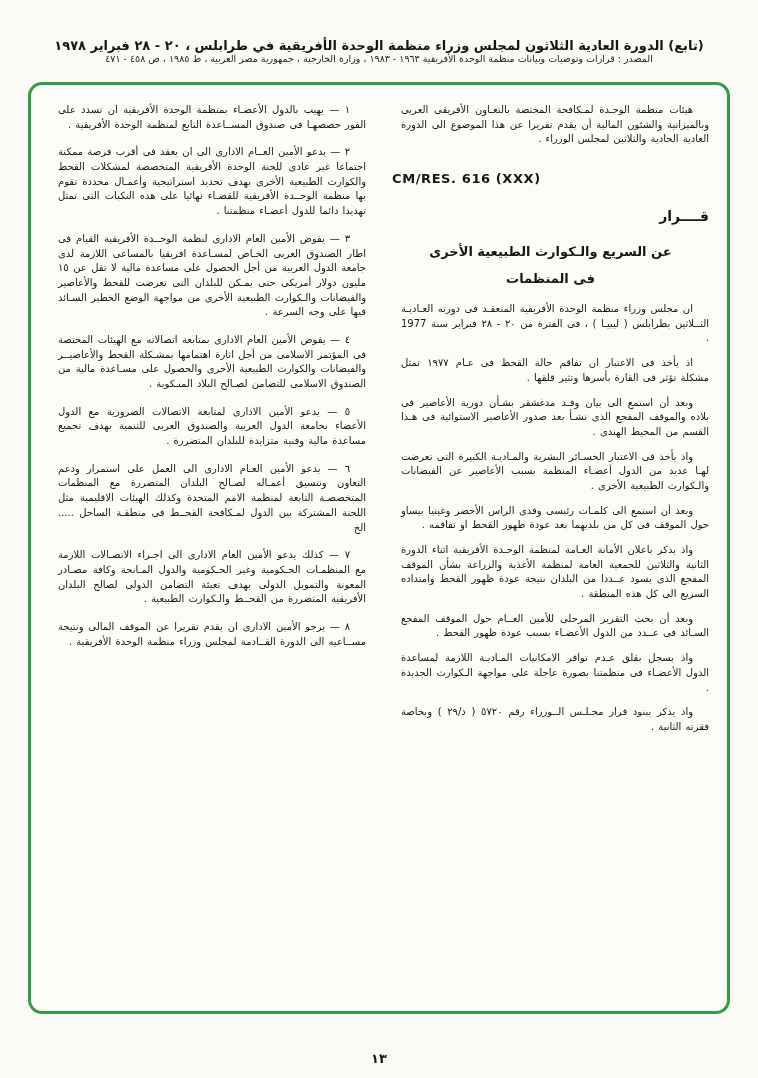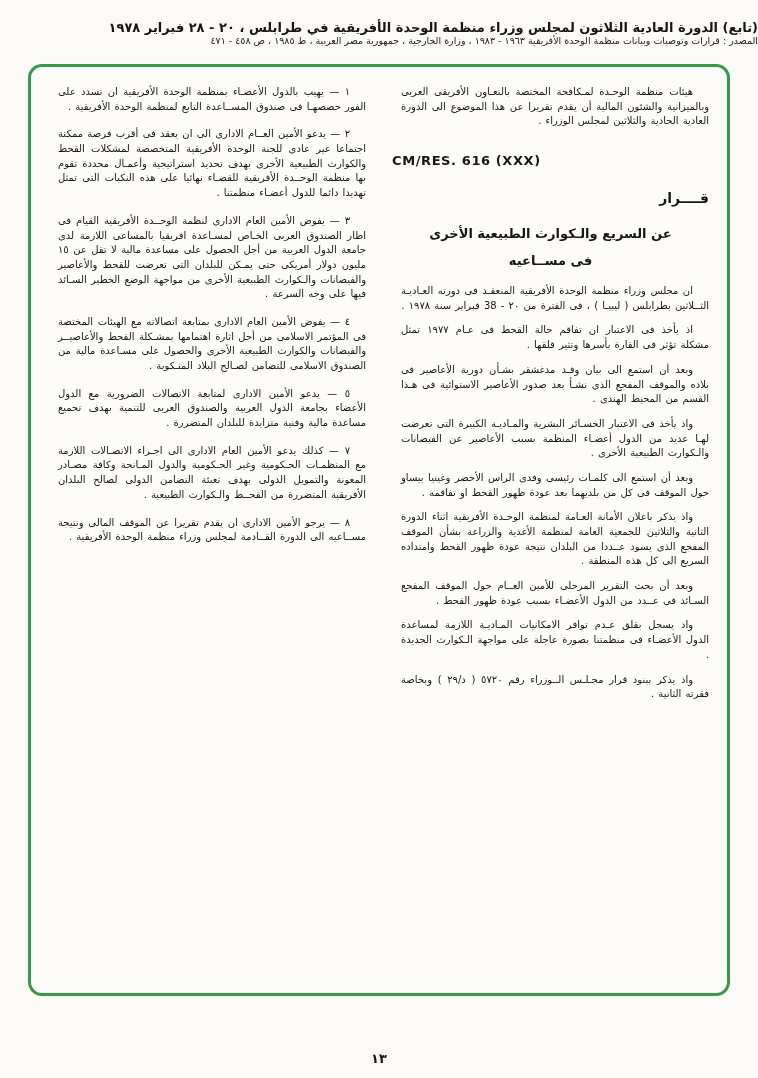--- a/index.html
+++ b/index.html
@@ -7,22 +7,22 @@
     width: 758px;
     height: 1078px;
     background: #fbfaf6;
     font-family: "DejaVu Sans", sans-serif;
     color: #17160f;
     position: relative;
     overflow: hidden;
   }
   .page-header {
     direction: rtl;
-    text-align: right;
-    padding-top: 20px;
+    text-align: center;
+    padding-top: 38px;
   }
   .header-title {
     font-size: 13px;
     font-weight: bold;
     letter-spacing: 0.2px;
   }
   .header-source {
     font-size: 9.5px;
     color: #23221a;
   }
@@ -102,38 +102,39 @@
   </header>
 
   <div class="green-box">
     <div class="columns">
 
       <div class="col col-right">
         <p class="para">هيئات منظمة الوحـدة لمـكافحة المختصة بالتعـاون الأفريقى العربى وبالميزانية والشئون المالية أن يقدم تقريرا عن هذا الموضوع الى الدورة العادية الحادية والثلاثين لمجلس الوزراء .</p>
         <div class="res-ref">CM/RES. 616 (XXX)</div>
         <div class="res-title">قــــرار</div>
         <div class="res-subtitle">عن السريع والـكوارث الطبيعية الأخرى</div>
-        <div class="res-subtitle last">فى مســاعيه</div>
-        <p class="para">ان مجلس وزراء منظمة الوحدة الأفريقية المنعقـد فى دورته العـاديـة الثــلاثين بطرابلس ( ليبيـا ) ، فى الفترة من ٢٠ - 38 فبراير سنة ١٩٧٨ .</p>
+        <div class="res-subtitle last">فى المنظمات</div>
+        <p class="para">ان مجلس وزراء منظمة الوحدة الأفريقية المنعقـد فى دورته العـاديـة الثــلاثين بطرابلس ( ليبيـا ) ، فى الفترة من ٢٠ - ٢٨ فبراير سنة 1977 .</p>
         <p class="para">اذ يأخذ فى الاعتبار ان تفاقم حالة القحط فى عـام ١٩٧٧ تمثل مشكلة تؤثر فى القارة بأسرها وتثير قلقها .</p>
         <p class="para">وبعد أن استمع الى بيان وفـد مدغشقر بشـأن دورية الأعاصير فى بلاده والموقف المفجع الذى نشـأ بعد صدور الأعاصير الاستوائية فى هـذا القسم من المحيط الهندى .</p>
         <p class="para">واذ يأخذ فى الاعتبار الخسـائر البشرية والمـاديـة الكبيرة التى تعرضت لهـا عديد من الدول أعضـاء المنظمة بسبب الأعاصير عن الفيضانات والـكوارث الطبيعية الأخرى .</p>
         <p class="para">وبعد أن استمع الى كلمـات رئيسى وفدى الراس الأخضر وغينيا بيساو حول الموقف فى كل من بلديهما بعد عودة ظهور القحط او تفاقمه .</p>
         <p class="para">واذ يذكر باعلان الأمانة العـامة لمنظمة الوحـدة الأفريقية اثناء الدورة الثانية والثلاثين للجمعية العامة لمنظمة الأغذية والزراعة بشأن الموقف المفجع الذى يسود عــددا من البلدان نتيجة عودة ظهور القحط وامتداده السريع الى كل هذه المنطقة .</p>
         <p class="para">وبعد أن بحث التقرير المرحلى للأمين العــام حول الموقف المفجع السـائد فى عــدد من الدول الأعضـاء بسبب عودة ظهور القحط .</p>
         <p class="para">واذ يسجل بقلق عـدم توافر الامكانيات المـاديـة اللازمة لمساعدة الدول الأعضـاء فى منظمتنا بصورة عاجلة على مواجهة الـكوارث الجديدة .</p>
         <p class="para">واذ يذكر ببنود قرار مجـلـس الــوزراء رقم ٥٧٢٠ ( د/٢٩ ) وبخاصة فقرته الثانية .</p>
       </div>
 
       <div class="col col-left">
         <p class="para item">١ — يهيب بالدول الأعضـاء بمنظمة الوحدة الأفريقية ان تسدد على الفور حصصهـا فى صندوق المســاعدة التابع لمنظمة الوحدة الأفريقية .</p>
         <p class="para item">٢ — يدعو الأمين العــام الادارى الى ان يعقد فى أقرب فرصة ممكنة اجتماعا غير عادى للجنة الوحدة الأفريقية المتخصصة لمشكلات القحط والكوارث الطبيعية الأخرى بهدف تحديد استراتيجية وأعمـال محددة تقوم بها منظمة الوحــدة الأفريقية للقضـاء نهائيا على هذه النكبات التى تمثل تهديدا دائما للدول أعضـاء منظمتنا .</p>
         <p class="para item">٣ — يفوض الأمين العام الادارى لنظمة الوحــدة الأفريقية القيام فى اطار الصندوق العربى الخـاص لمسـاعدة افريقيا بالمساعى اللازمة لدى جامعة الدول العربية من أجل الحصول على مساعدة مالية لا تقل عن ١٥ مليون دولار أمريكى حتى يمـكن للبلدان التى تعرضت للقحط والأعاصير والفيضانات والـكوارث الطبيعية الأخرى من مواجهة الوضع الخطير السـائد فيها على وجه السرعة .</p>
         <p class="para item">٤ — يفوض الأمين العام الادارى بمتابعة اتصالاته مع الهيئات المختصة فى المؤتمر الاسلامى من أجل اثارة اهتمامها بمشـكلة القحط والأعاصيــر والفيضانات والكوارث الطبيعية الأخرى والحصول على مسـاعدة مالية من الصندوق الاسلامى للتضامن لصـالح البلاد المنـكوبة .</p>
         <p class="para item">٥ — يدعو الأمين الادارى لمتابعة الاتصالات الضرورية مع الدول الأعضاء بجامعة الدول العربية والصندوق العربى للتنمية بهدف تجميع مساعدة مالية وفنية متزايدة للبلدان المتضررة .</p>
+        <p class="para item">٦ — يدعو الأمين العـام الادارى الى العمل على استمرار ودعم التعاون وتنسيق أعمـاله لصـالح البلدان المتضررة مع المنظمات المتخصصـة التابعة لمنظمة الامم المتحدة وكذلك الهيئات الاقليمية مثل اللجنة المشتركة بين الدول لمـكافحة القحــط فى منطقـة الساحل ..... الخ</p>
         <p class="para item">٧ — كذلك يدعو الأمين العام الادارى الى اجـراء الاتصـالات اللازمة مع المنظمـات الحـكومية وغير الحـكومية والدول المـانحة وكافة مصـادر المعونة والتمويل الدولى بهدف تعبئة التضامن الدولى لصالح البلدان الأفريقية المتضررة من القحــط والـكوارث الطبيعية .</p>
         <p class="para item">٨ — يرجو الأمين الادارى ان يقدم تقريرا عن الموقف المالى ونتيجة مســاعيه الى الدورة القــادمة لمجلس وزراء منظمة الوحدة الأفريقية .</p>
       </div>
 
     </div>
   </div>
 
   <footer class="page-footer">
     <div class="page-number">١٣</div>
   </footer>

